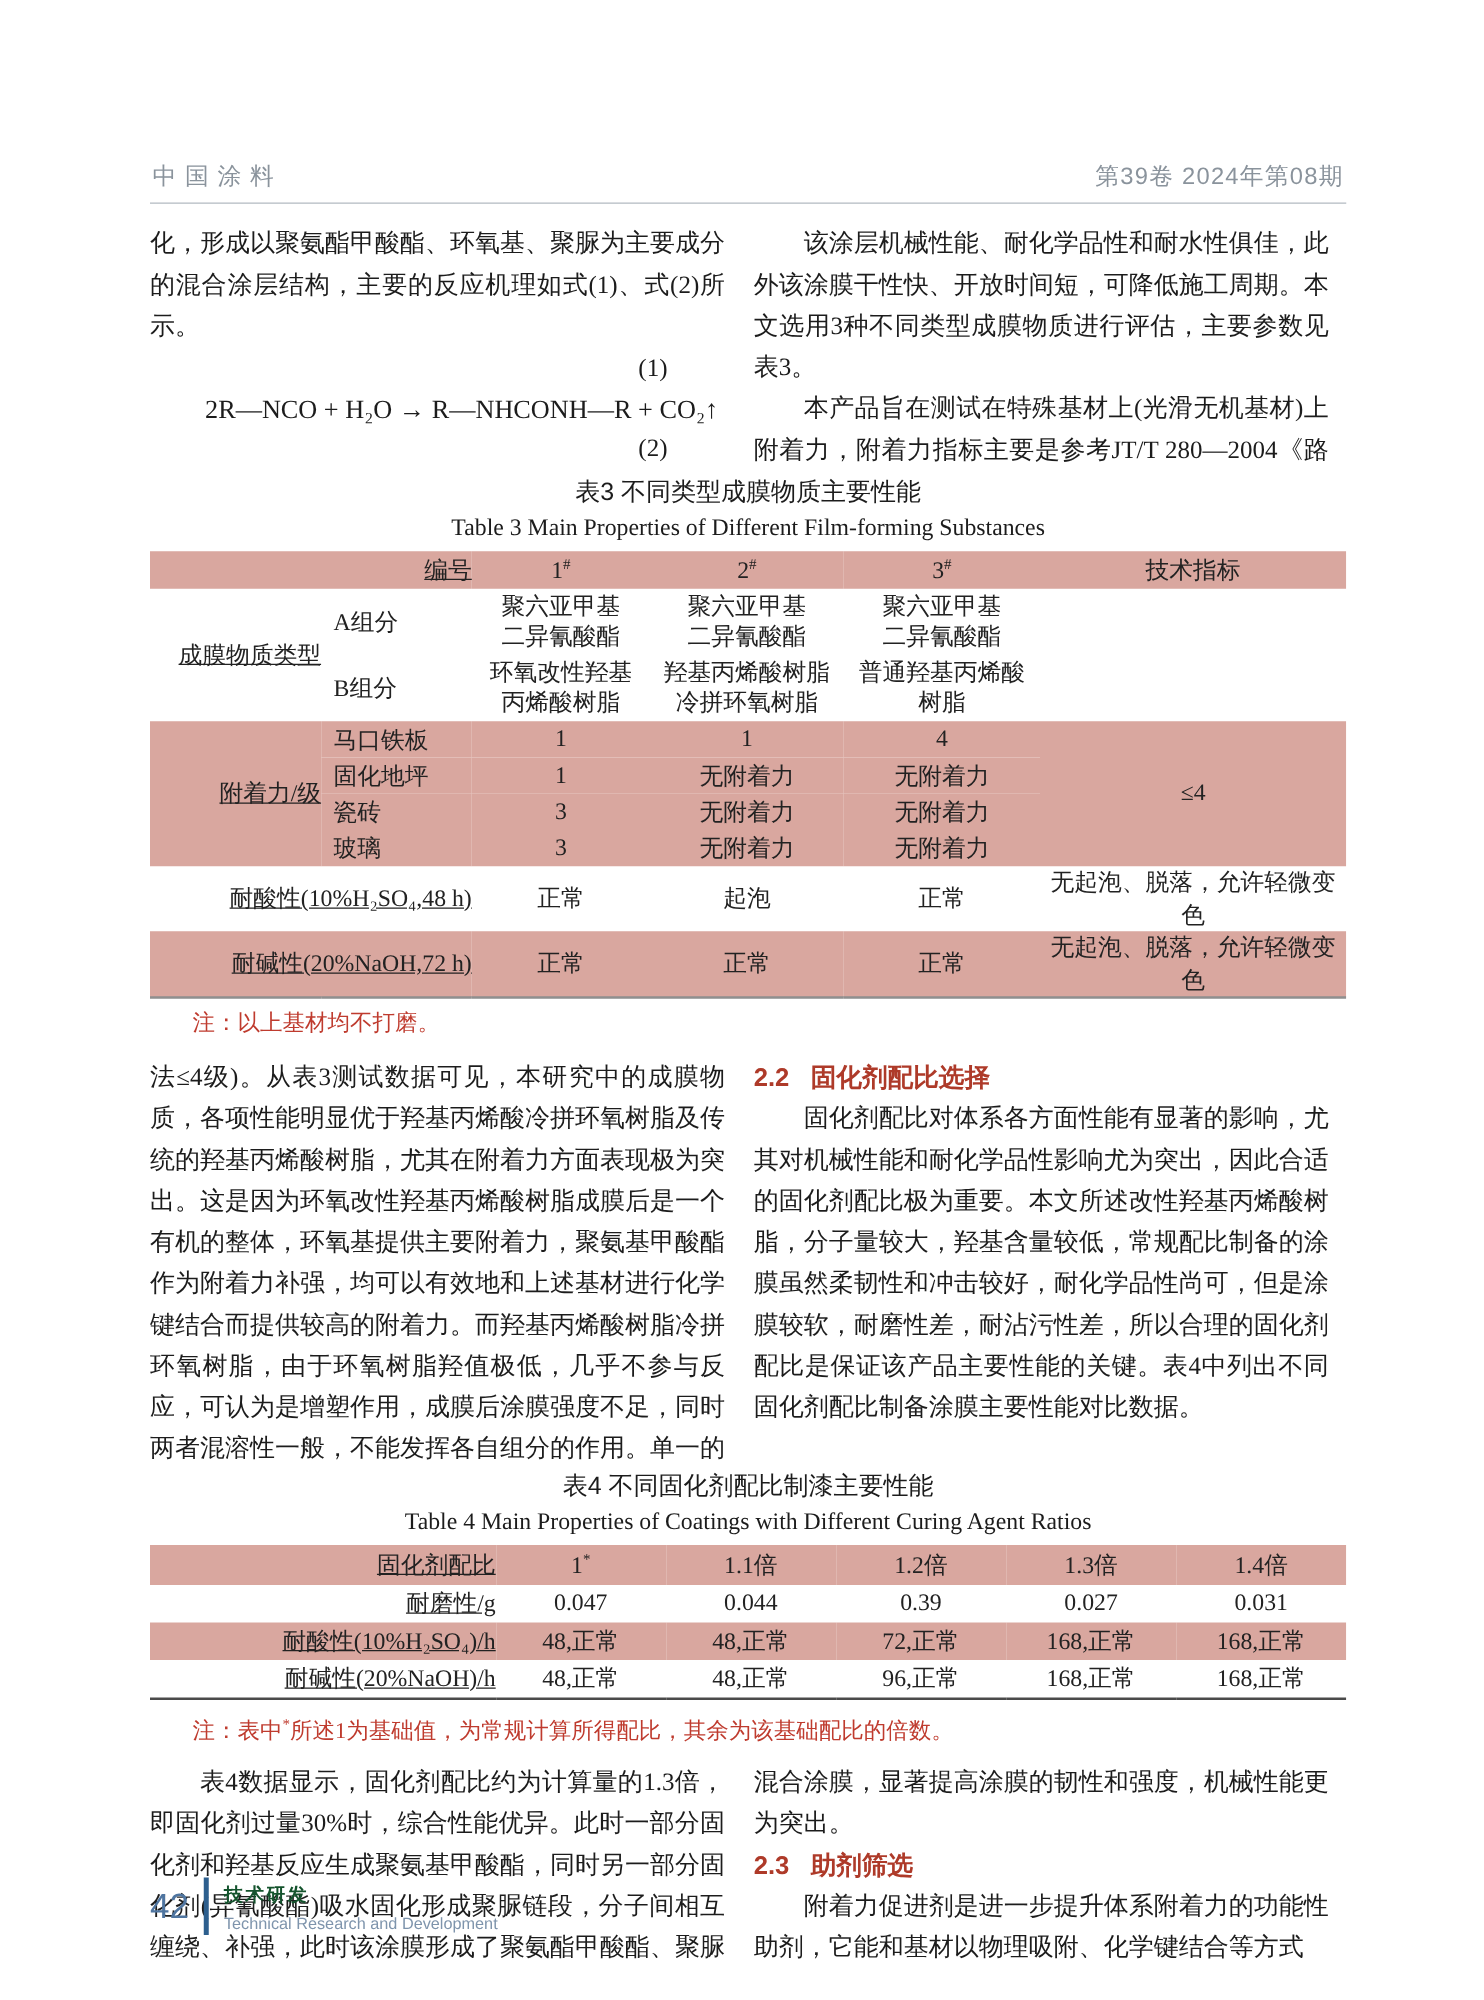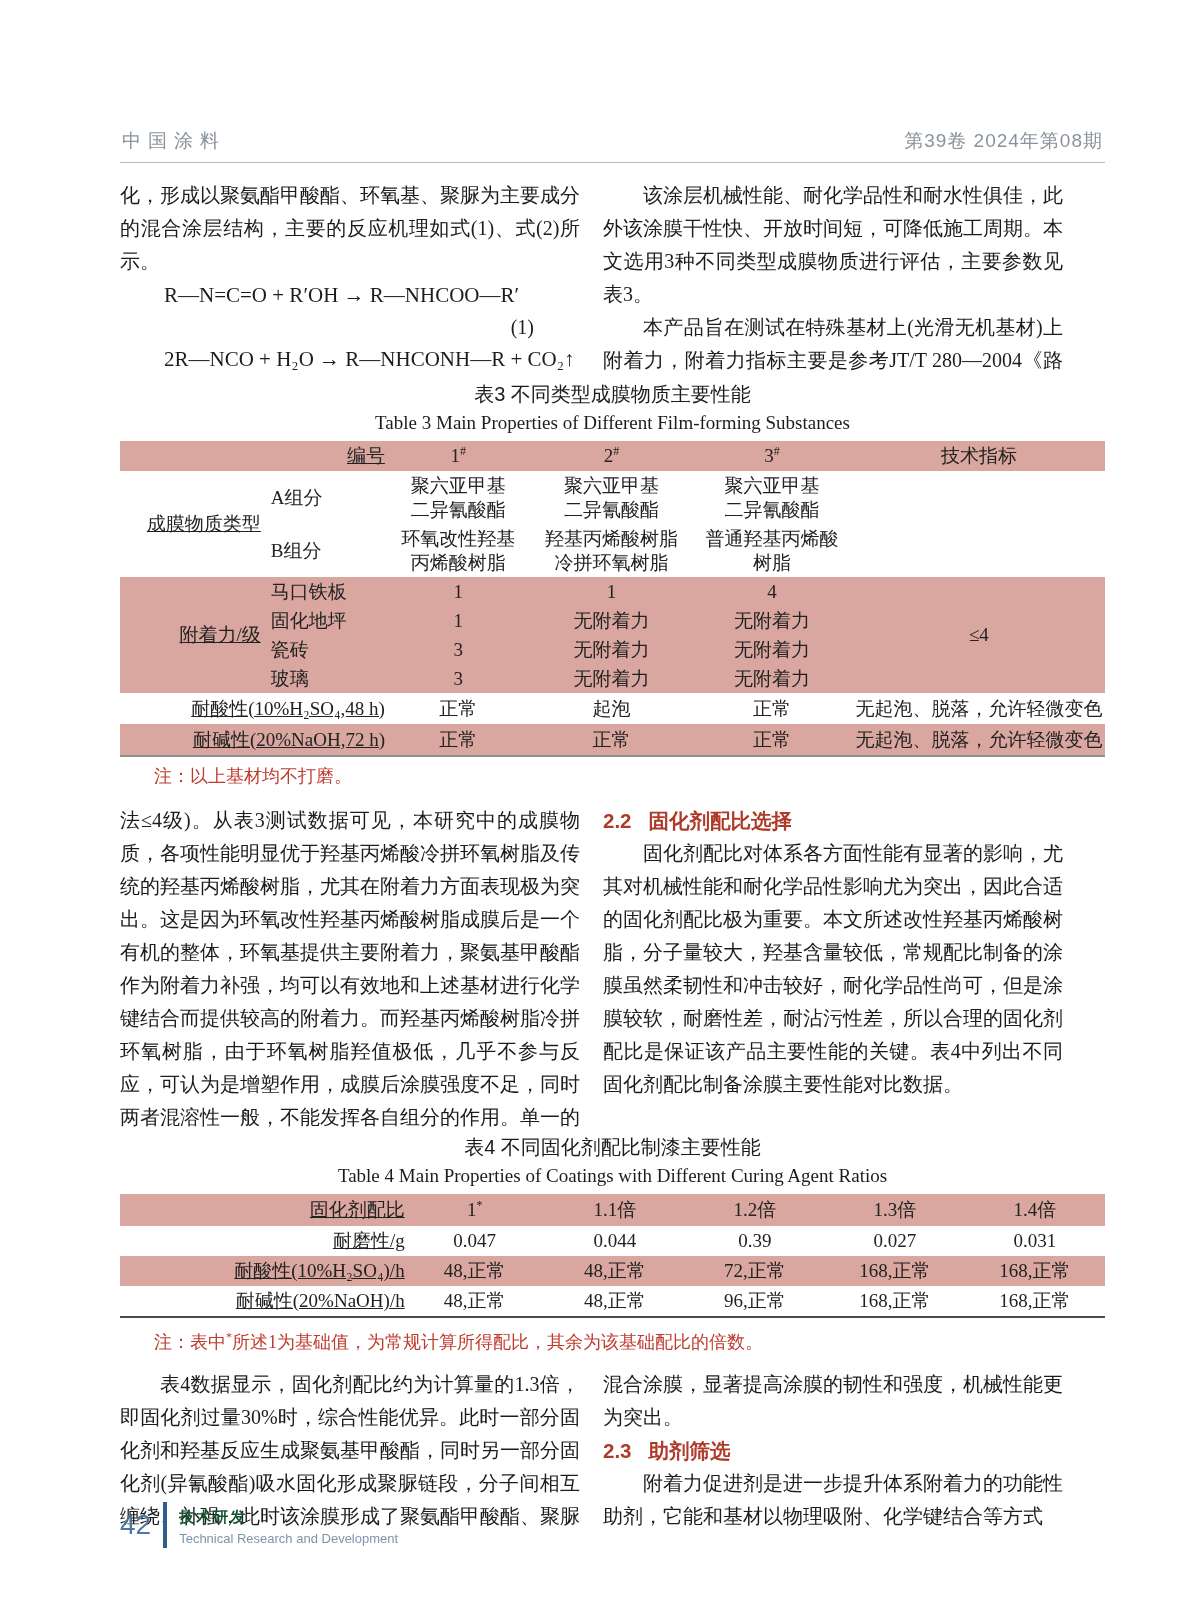--- a/index.html
+++ b/index.html
@@ -1,21 +1,21 @@
 <!DOCTYPE html>
 <html style="--table-pink: #d9a79f; --note-red: #bf3b2e; --heading-red: #ae3a29; --footer-blue: #4f75a0; --footer-bar: #2d5f8e; --header-gray: #8a939c;"><head>
 <meta charset="utf-8">
 <style>
   html, body { margin:0; padding:0; }
   body {
     width:1187px; height:1600px; position:relative; overflow:hidden;
     background:#ffffff; color:#1c1c1c;
     font-family:"Liberation Serif","DejaVu Serif",serif;
   }
-  .page { padding:0 82px 0 120px; box-sizing:border-box; }
+  .page { padding:0 110px 0 120px; box-sizing:border-box; }
 
   
   .page-header {
     display:flex; justify-content:space-between; align-items:flex-end;
     padding:80px 2px 8px 2px; border-bottom:1px solid #b3bac1;
     color:var(--header-gray,#8a939c); font-size:19px;
     font-family:"Liberation Sans","DejaVu Sans",sans-serif;
   }
   .journal { letter-spacing:7px; }
   .issue   { letter-spacing:1px;margin-top:48px; }
@@ -93,21 +93,20 @@
 
   <div class="page-header">
     <span class="journal">中国涂料</span>
     <span class="issue">第39卷  2024年第08期</span>
   </div>
 
   <section class="cols section-a">
     <div class="col">
       <p>化，形成以聚氨酯甲酸酯、环氧基、聚脲为主要成分的混合涂层结构，主要的反应机理如式(1)、式(2)所示。</p>
       <div class="equations">
-        <div class="eq-line">R—N=C=O + R′OH → R—NHCOO—R′</div>
         <div class="eq-label">(1)</div>
         <div class="eq-line">2R—NCO + H₂O → R—NHCONH—R + CO₂↑</div>
         <div class="eq-label">(2)</div>
       </div>
     </div>
     <div class="col">
       <p class="indent">该涂层机械性能、耐化学品性和耐水性俱佳，此外该涂膜干性快、开放时间短，可降低施工周期。本文选用3种不同类型成膜物质进行评估，主要参数见表3。</p>
       <p class="indent">本产品旨在测试在特殊基材上(光滑无机基材)上附着力，附着力指标主要是参考JT/T 280—2004《路面标线涂料》中溶剂型标线涂料的附着力要求(划圈</p>
     </div>
   </section>

